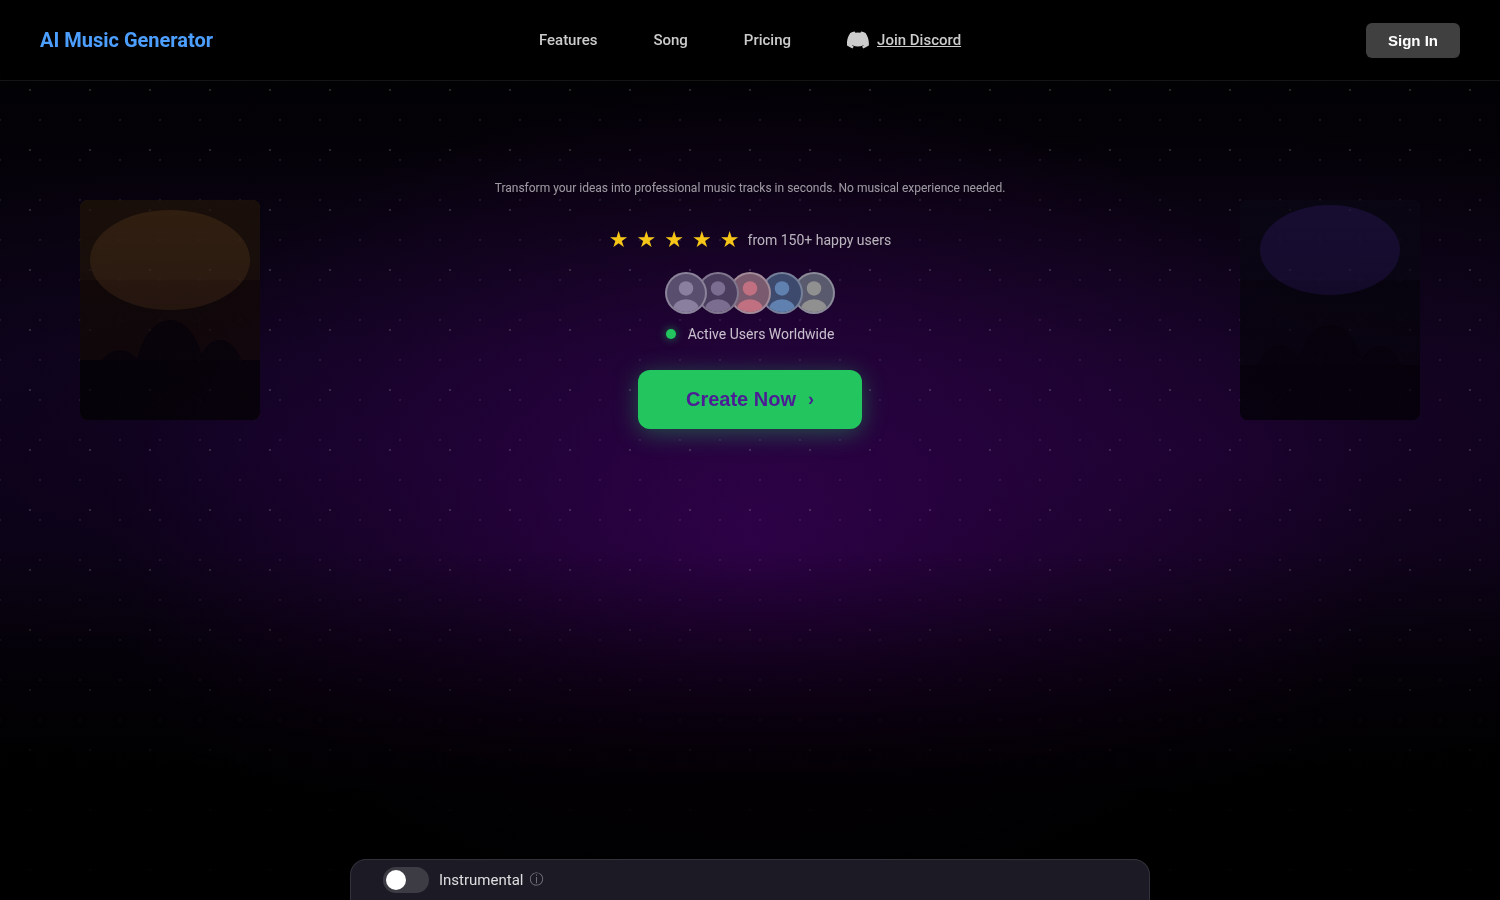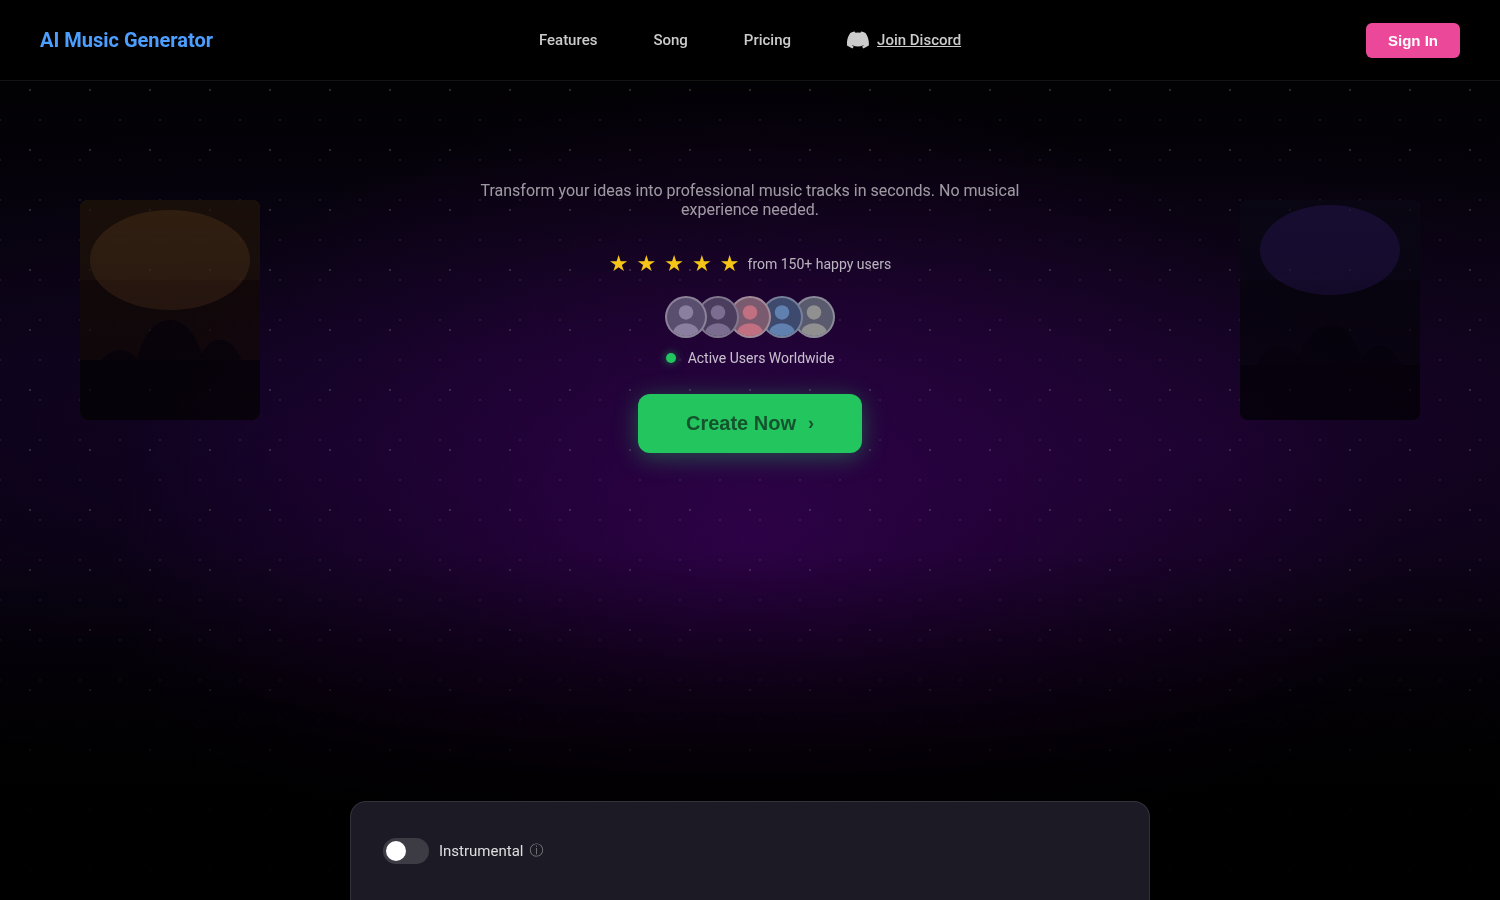--- a/index.html
+++ b/index.html
@@ -138,21 +138,21 @@
       cursor: pointer;
       text-decoration: underline;
     }
 
     .discord-icon {
       width: 22px;
       height: 22px;
     }
 
     .signin-btn {
-      background: #ec4899;
+      background: #404040;
       color: #fff;
       border: none;
       padding: 9px 22px;
       border-radius: 6px;
       font-size: 15px;
       font-weight: 600;
       cursor: pointer;
     }
 
     
@@ -181,21 +181,21 @@
       font-weight: 600;
       color: #fff;
       margin-bottom: 16px;
     }
 
     .hero-subtitle .highlight {
       color: #4d9fff;
     }
 
     .hero-desc {
-      font-size: 16px;
+      font-size: 12px;
       color: rgba(255,255,255,0.6);
       margin-bottom: 32px;
       max-width: 600px;
     }
 
     
     .stars-row {
       display: flex;
       align-items: center;
       gap: 8px;
@@ -245,21 +245,21 @@
       width: 10px;
       height: 10px;
       border-radius: 50%;
       background: #22c55e;
       box-shadow: 0 0 8px rgba(34,197,94,0.6);
     }
 
     
     .create-btn {
       background: #22c55e;
-      color: #14532d;
+      color: #4c1d95;
       border: none;
       padding: 18px 48px;
       border-radius: 12px;
       font-size: 20px;
       font-weight: 700;
       cursor: pointer;
       display: flex;
       align-items: center;
       gap: 12px;
       box-shadow: 0 4px 24px rgba(34,197,94,0.4);
@@ -272,21 +272,21 @@
 
     
     .bottom-card {
       position: absolute;
       bottom: 0;
       left: 50%;
       transform: translateX(-50%);
       width: 800px;
       background: rgba(30, 28, 40, 0.92);
       border-radius: 16px 16px 0 0;
-      padding: 36px 32px;
+      padding: 7px 32px;
       z-index: 10;
       border: 1px solid rgba(255,255,255,0.1);
       border-bottom: none;
     }
 
     .bottom-card-row {
       display: flex;
       align-items: center;
       gap: 16px;
     }

